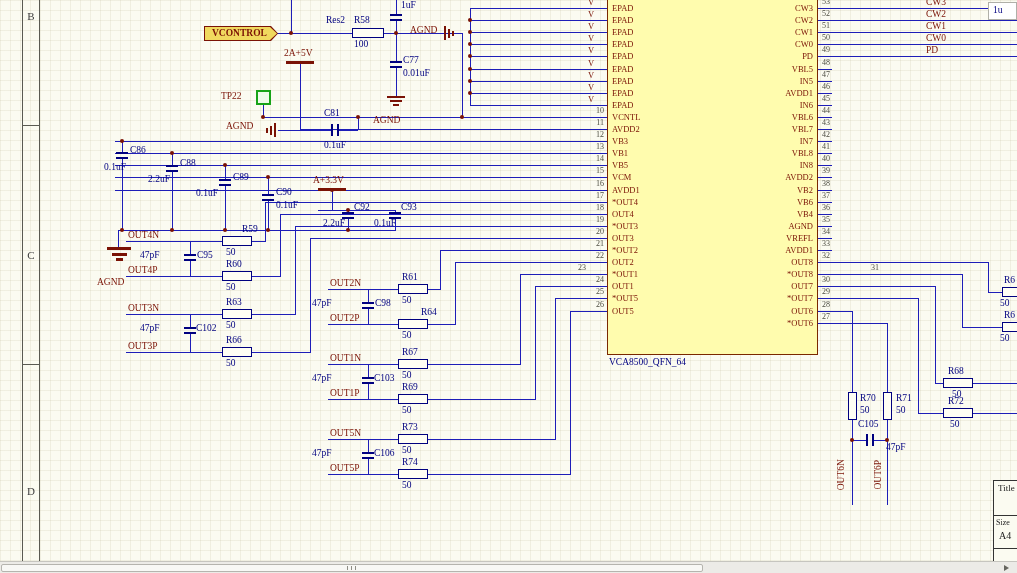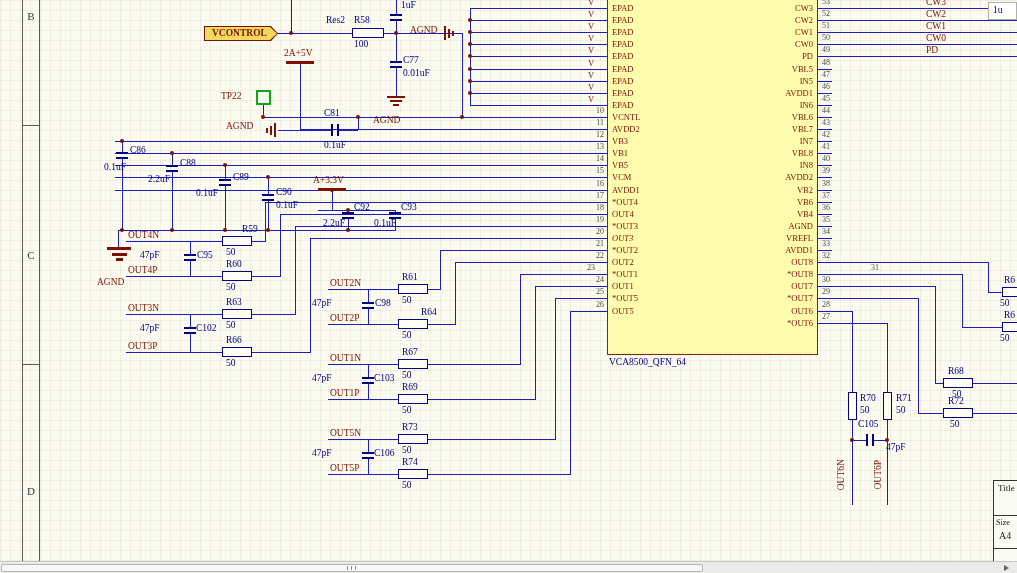--- a/index.html
+++ b/index.html
@@ -216,29 +216,29 @@
     <div class="lbl pnum" style="left: 578px; top: 192px; width: 26px; text-align: right;">17</div>
     <div class="lbl pname" style="left: 612px; top: 198px;">*OUT4</div>
     <div class="wire" style="left: 280px; top: 214px; width: 327px; height: 1px;"></div>
     <div class="lbl pnum" style="left: 578px; top: 204px; width: 26px; text-align: right;">18</div>
     <div class="lbl pname" style="left: 612px; top: 210px;">OUT4</div>
     <div class="wire" style="left: 295px; top: 226px; width: 312px; height: 1px;"></div>
     <div class="lbl pnum" style="left: 578px; top: 216px; width: 26px; text-align: right;">19</div>
     <div class="lbl pname" style="left: 612px; top: 222px;">*OUT3</div>
     <div class="wire" style="left: 310px; top: 238px; width: 297px; height: 1px;"></div>
     <div class="lbl pnum" style="left: 578px; top: 228px; width: 26px; text-align: right;">20</div>
-    <div class="lbl pname" style="left: 612px; top: 234px; font-style: italic;">OUT3</div>
+    <div class="lbl pname" style="left: 612px; top: 234px;">OUT3</div>
     <div class="wire" style="left: 440px; top: 250px; width: 167px; height: 1px;"></div>
     <div class="lbl pnum" style="left: 578px; top: 240px; width: 26px; text-align: right;">21</div>
     <div class="lbl pname" style="left: 612px; top: 246px;">*OUT2</div>
     <div class="wire" style="left: 455px; top: 262px; width: 152px; height: 1px;"></div>
     <div class="lbl pnum" style="left: 578px; top: 252px; width: 26px; text-align: right;">22</div>
     <div class="lbl pname" style="left: 612px; top: 258px;">OUT2</div>
     <div class="wire" style="left: 520px; top: 274px; width: 87px; height: 1px;"></div>
-    <div class="lbl pnum" style="left: 578px; top: 264px; width: 26px; text-align: center;">23</div>
+    <div class="lbl pnum" style="left: 578px; top: 264px; width: 26px; text-align: left;">23</div>
     <div class="lbl pname" style="left: 612px; top: 270px;">*OUT1</div>
     <div class="wire" style="left: 535px; top: 286px; width: 72px; height: 1px;"></div>
     <div class="lbl pnum" style="left: 578px; top: 276px; width: 26px; text-align: right;">24</div>
     <div class="lbl pname" style="left: 612px; top: 282px;">OUT1</div>
     <div class="wire" style="left: 555px; top: 298px; width: 52px; height: 1px;"></div>
     <div class="lbl pnum" style="left: 578px; top: 288px; width: 26px; text-align: right;">25</div>
     <div class="lbl pname" style="left: 612px; top: 294px; text-align: center;">*OUT5</div>
     <div class="wire" style="left: 570px; top: 311px; width: 37px; height: 1px;"></div>
     <div class="lbl pnum" style="left: 578px; top: 301px; width: 26px; text-align: right;">26</div>
     <div class="lbl pname" style="left: 612px; top: 307px;">OUT5</div>

